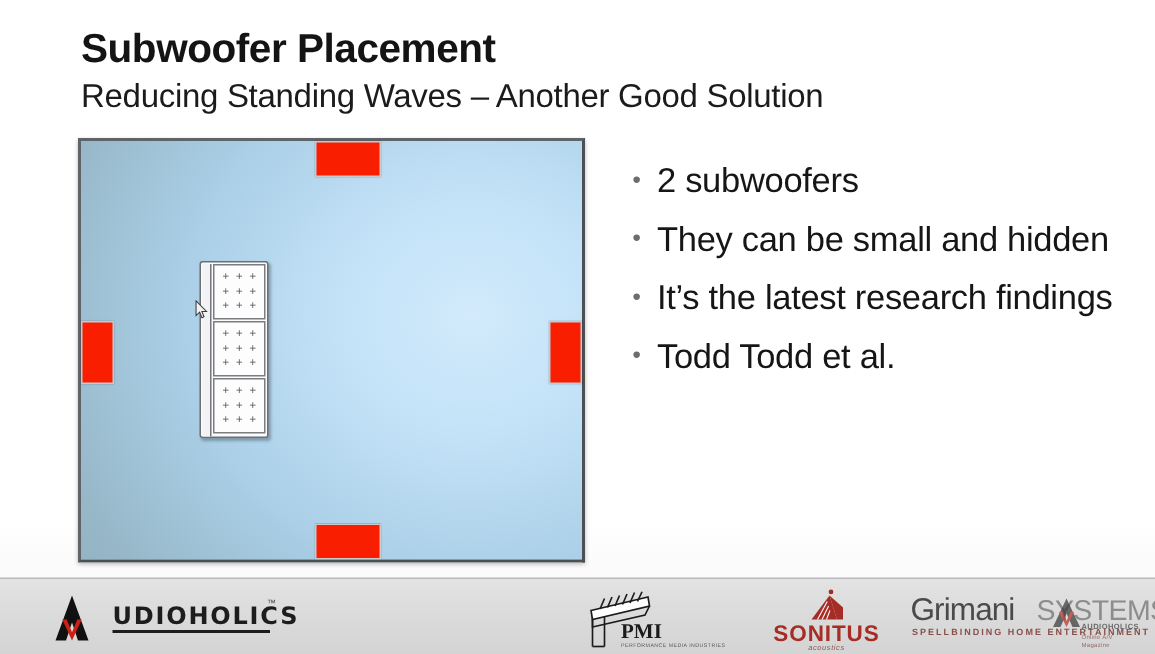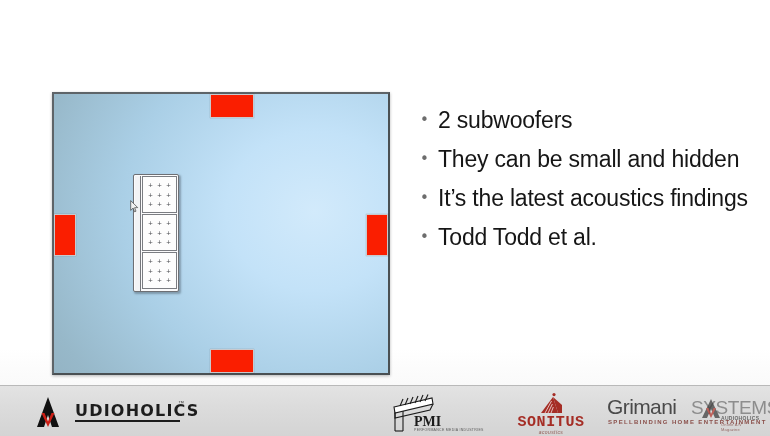--- a/index.html
+++ b/index.html
@@ -253,21 +253,21 @@
   #sonitus-word {
     position: absolute;
     left: 0;
     top: 22px;
     width: 78px;
     text-align: center;
     font-size: 15px;
     font-weight: bold;
     letter-spacing: 0.6px;
     color: #a52d25;
-    font-family: Liberation Mono, monospace;
+    font-family: Liberation Sans, sans-serif;
   }
   #sonitus-sub {
     position: absolute;
     left: 0;
     top: 37px;
     width: 78px;
     text-align: center;
     font-size: 5px;
     color: #8e5a52;
     font-style: italic;
@@ -329,20 +329,24 @@
     font-size: 4px;
     color: #7a3b36;
     letter-spacing: 0.2px;
   }
 </style>
 </head>
 <body>
 
 <div id="slide">
 
+  <div id="title-block">
+    <div id="page-title">Subwoofer Placement</div>
+    <div id="page-subtitle">Reducing Standing Waves – Another Good Solution</div>
+  </div>
 
   <div id="room-diagram">
     <div id="room-floor"></div>
 
     <div class="subwoofer" id="subwoofer-top"></div>
     <div class="subwoofer" id="subwoofer-bottom"></div>
     <div class="subwoofer" id="subwoofer-left"></div>
     <div class="subwoofer" id="subwoofer-right"></div>
 
     <div id="sofa">
@@ -413,21 +417,21 @@
     <div class="bullet-item">
       <span class="bullet-mark">•</span>
       <span class="bullet-text">2 subwoofers</span>
     </div>
     <div class="bullet-item">
       <span class="bullet-mark">•</span>
       <span class="bullet-text"> They can be small and hidden</span>
     </div>
     <div class="bullet-item">
       <span class="bullet-mark">•</span>
-      <span class="bullet-text">It’s the latest acoustics findings</span>
+      <span class="bullet-text">It’s the latest research findings</span>
     </div>
     <div class="bullet-item">
       <span class="bullet-mark">•</span>
       <span class="bullet-text">Todd Todd et al.</span>
     </div>
   </div>
 
   <div id="footer">
 
     <div class="footer-logo" id="logo-pmi">

